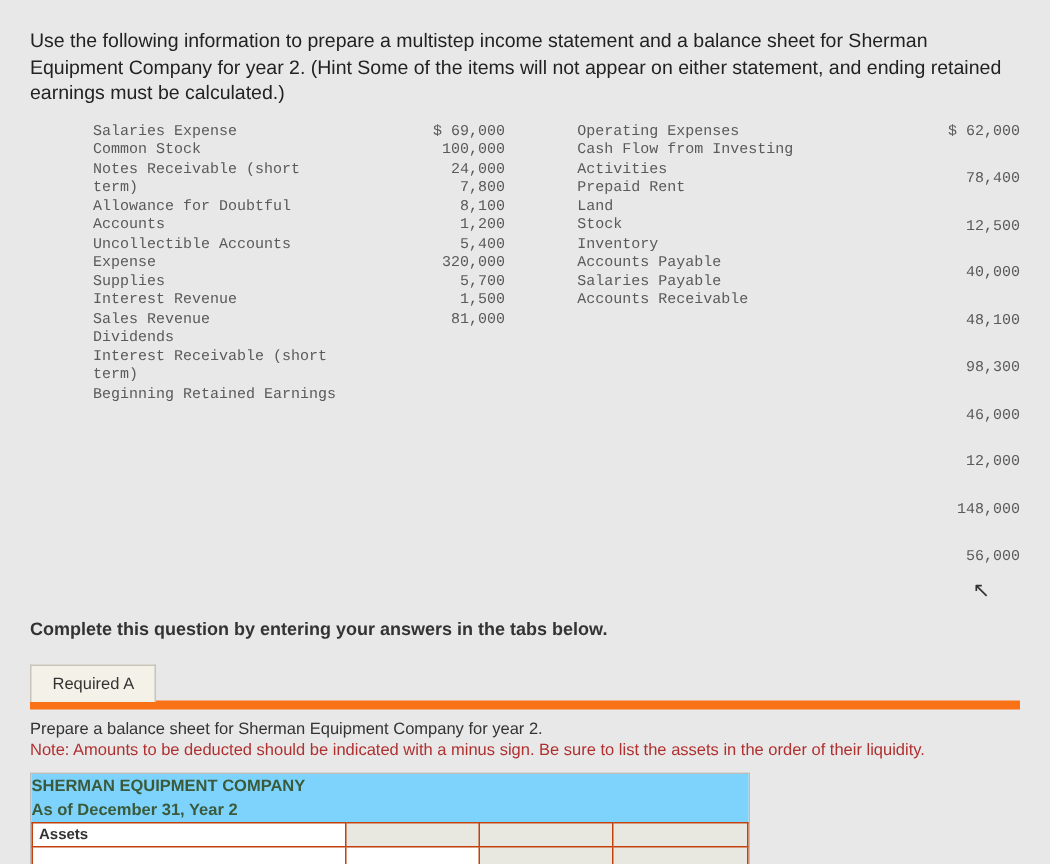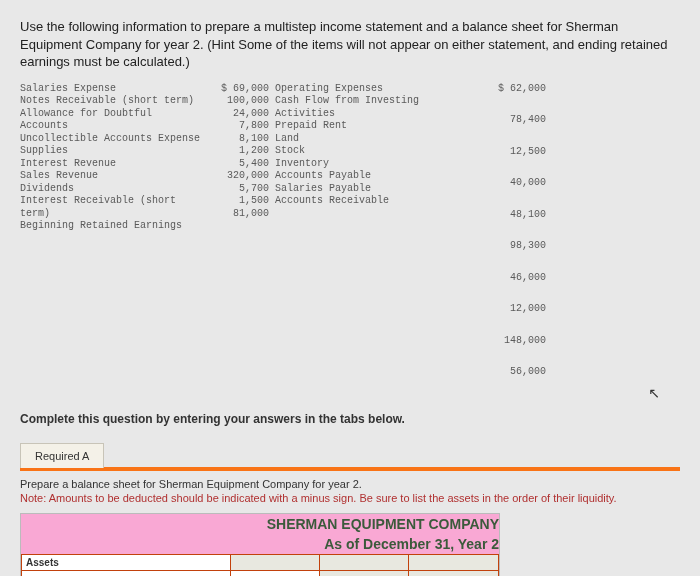--- a/index.html
+++ b/index.html
@@ -11,57 +11,58 @@
     width: 700px;
     height: 576px;
     overflow: hidden;
     position: relative;
     padding: 18px 20px;
   }
   .instructions { font-size: 13px; color: #222; line-height: 1.35; margin-bottom: 12px; }
   .instructions .hint-word { }
 
   .data-block { display: flex; gap: 6px; font-family: "Courier New", monospace; font-size: 10px; color: #5a5a5a; margin-bottom: 14px; line-height: 1.25; }
-  .data-col { display: flex; flex-direction: column; }
+  .data-col { display: flex; flex-direction: column; margin-left: 42px; }
   .lbl-col { width: 185px; }
   .amt-col { width: 58px; text-align: right; }
   .lbl-col2 { width: 210px; }
   .amt-col2 { width: 55px; text-align: right; gap: 19px; }
 
   .complete-bar { font-size: 12px; font-weight: bold; color: #333; margin-bottom: 16px; }
 
-  .tabs { display: flex; border-bottom: 4px solid #f97316; margin-bottom: 6px; }
+  .tabs { display: flex; border-bottom: 6px solid #f97316; margin-bottom: 6px; }
   .tab { padding: 6px 14px; font-size: 11px; background: #f4f1e8; border: 1px solid #c8c4b8; border-bottom: none; margin-right: 2px; cursor: pointer; position: relative; top: 1px; }
   .tab.inactive { background: #e4e0d4; border-top: 3px dotted #b33; }
 
   .prepare-note { font-size: 11px; color: #333; line-height: 1.3; margin-bottom: 8px; }
   .prepare-note .red { color: #b03030; }
 
   .sheet-wrap { background: #fff; width: 480px; border: 1px solid #bbb; }
-  .sheet-header { background: #f9a8d4; text-align: right; font-weight: bold; font-size: 14px; color: #3b5a3b; }
+  .sheet-header { background: #7dd3fc; text-align: left; font-weight: bold; font-size: 11px; color: #3b5a3b; }
   .sheet-header .line { padding: 2px 0; }
   table.sheet { border-collapse: collapse; width: 100%; }
   table.sheet td { border: 1px solid #c2410c; height: 16px; font-size: 10px; padding: 1px 4px; }
   .row-label { width: 210px; background: #fff; }
   .cell-input { width: 90px; text-align: right; background:#fff; }
   .cell-input.shaded { background: #e8e8e0; }
   .cell-zero { text-align:right; }
   .assets-hdr { font-weight: bold; }
   .cursor-ptr { position:absolute; right:40px; top:385px; font-size:14px; }
 </style>
 </head>
 <body>
 
 <div class="instructions">
   <span>Use the following information to prepare a multistep income statement and a balance sheet for Sherman Equipment Company for year 2. (</span><span class="hint-word">Hint</span><span> Some of the items will </span><span class="hint-word">not</span><span> appear on either statement, and ending retained earnings must be calculated.)</span>
 </div>
 
 <div class="data-block">
   <div class="data-col lbl-col">
     <span>Salaries Expense</span>
+    <span>Common Stock</span>
     <span>Notes Receivable (short term)</span>
     <span>Allowance for Doubtful Accounts</span>
     <span>Uncollectible Accounts Expense</span>
     <span>Supplies</span>
     <span>Interest Revenue</span>
     <span>Sales Revenue</span>
     <span>Dividends</span>
     <span>Interest Receivable (short term)</span>
     <span>Beginning Retained Earnings</span>
   </div>

